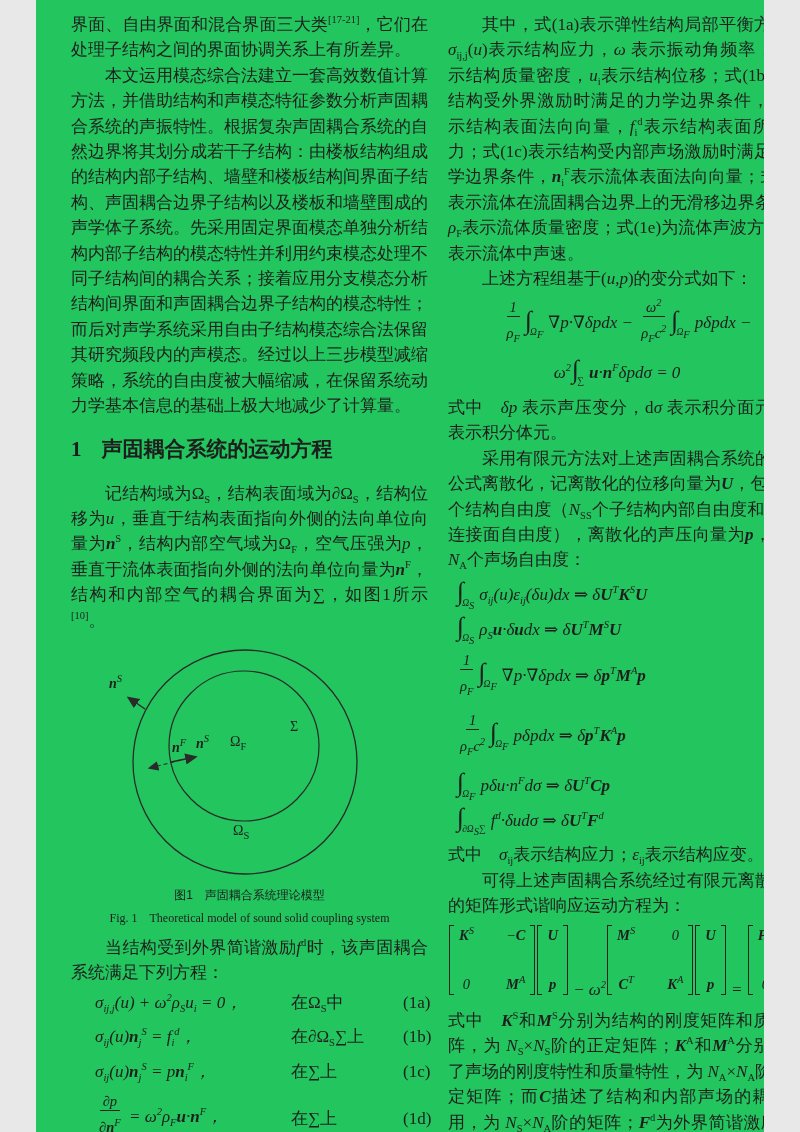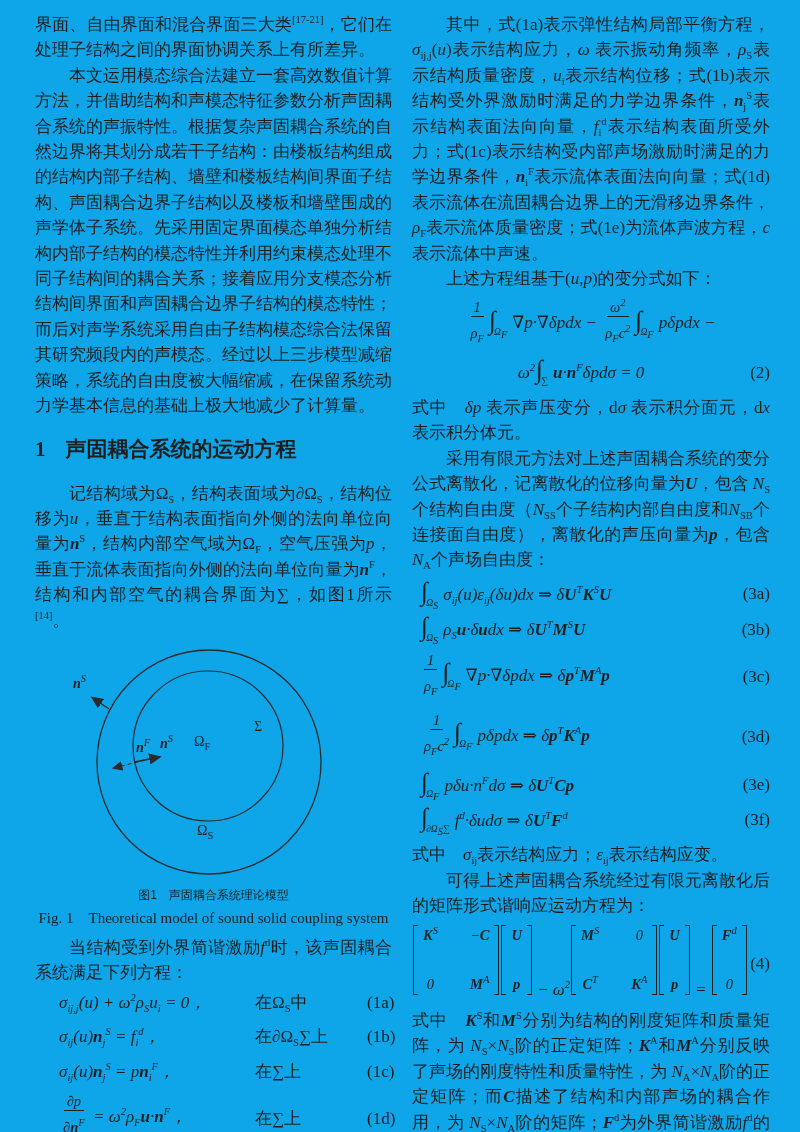--- a/index.html
+++ b/index.html
@@ -1,18 +1,18 @@
 <!DOCTYPE html>
 <html><head>
 <meta charset="utf-8">
 <style>
   html,body{margin:0;padding:0;background:#e8e8e8;}
   .page{
-    position:relative;width:800px;height:1132px;margin:0 auto;
-    background:#0ea5e9;color:#1e1e1e;overflow:hidden;
+    position:relative;width:728px;height:1132px;margin:0 auto;
+    background:#22c55e;color:#1e1e1e;overflow:hidden;
     font-family:"Liberation Serif","DejaVu Serif",serif;
     font-size:17px;line-height:25.4px;
   }
   .col{position:absolute;top:12px;}
   .col-left{left:35px;width:357px;}
   .col-right{left:412px;width:358px;}
   p{margin:0;text-align:justify;}
   p.indent{text-indent:2em;}
   sup,sub{font-size:10.5px;line-height:0;}
   sup{vertical-align:super;}
@@ -44,39 +44,39 @@
   .mat{display:inline-flex;align-items:center;margin:0 1px;}
   .mbr{width:4px;align-self:stretch;border:1.6px solid #222;}
   .mbr.l{border-right:none;margin-right:3px;}
   .mbr.r{border-left:none;margin-left:3px;}
   .mcells{display:grid;row-gap:1px;column-gap:12px;font-size:14.5px;line-height:17px;text-align:center;padding:2px 2px;gap:32px;}
   
   .figwrap{position:relative;width:340px;height:240px;margin:8px 0 2px 12px;}
   .figlabel{position:absolute;font-style:italic;font-size:14px;line-height:14px;}
   .figlabel b{font-weight:bold;}
   .figcap-zh{text-align:center;font-size:12px;line-height:24px;margin-top:2px;font-family:"Liberation Sans","DejaVu Sans",sans-serif;}
-  .figcap-en{text-align:center;font-size:15px;line-height:22px;margin-bottom:6px;}
+  .figcap-en{text-align:center;font-size:12px;line-height:22px;margin-bottom:6px;}
   svg{display:block;}
 </style>
 </head>
 <body>
 
 <div class="page">
 
   <div class="col col-left">
 
     <p>界面、自由界面和混合界面三大类<sup>[17-21]</sup>，它们在处理子结构之间的界面协调关系上有所差异。</p>
     <p class="indent">本文运用模态综合法建立一套高效数值计算方法，并借助结构和声模态特征参数分析声固耦合系统的声振特性。根据复杂声固耦合系统的自然边界将其划分成若干子结构：由楼板结构组成的结构内部子结构、墙壁和楼板结构间界面子结构、声固耦合边界子结构以及楼板和墙壁围成的声学体子系统。先采用固定界面模态单独分析结构内部子结构的模态特性并利用约束模态处理不同子结构间的耦合关系；接着应用分支模态分析结构间界面和声固耦合边界子结构的模态特性；而后对声学系统采用自由子结构模态综合法保留其研究频段内的声模态。经过以上三步模型减缩策略，系统的自由度被大幅缩减，在保留系统动力学基本信息的基础上极大地减少了计算量。</p>
 
     <div class="hsec">
       <span class="hnum">1</span>
       <span>声固耦合系统的运动方程</span>
     </div>
 
-    <p class="indent">记结构域为Ω<sub>S</sub>，结构表面域为∂Ω<sub>S</sub>，结构位移为<i>u</i>，垂直于结构表面指向外侧的法向单位向量为<b><i>n</i></b><sup>S</sup>，结构内部空气域为Ω<sub>F</sub>，空气压强为<i>p</i>，垂直于流体表面指向外侧的法向单位向量为<b><i>n</i></b><sup>F</sup>，结构和内部空气的耦合界面为∑，如图1所示<sup>[14]</sup>。</p>
+    <p class="indent">记结构域为Ω<sub>S</sub>，结构表面域为∂Ω<sub>S</sub>，结构位移为<i>u</i>，垂直于结构表面指向外侧的法向单位向量为<b><i>n</i></b><sup>S</sup>，结构内部空气域为Ω<sub>F</sub>，空气压强为<i>p</i>，垂直于流体表面指向外侧的法向单位向量为<b><i>n</i></b><sup>F</sup>，结构和内部空气的耦合界面为∑，如图1所示<sup>[10]</sup>。</p>
 
     <div class="figwrap">
       <svg width="340" height="240" viewBox="0 0 340 240">
         <defs>
           <marker id="ah" markerWidth="9" markerHeight="8" refX="7" refY="4" orient="auto">
             <path d="M0,0 L9,4 L0,8 z" fill="#2a2a2a"></path>
           </marker>
         </defs>
         <circle cx="162" cy="121" r="112" fill="none" stroke="#2a2a2a" stroke-width="1.3"></circle>
         <circle cx="161" cy="105" r="75" fill="none" stroke="#2a2a2a" stroke-width="1.2"></circle>

